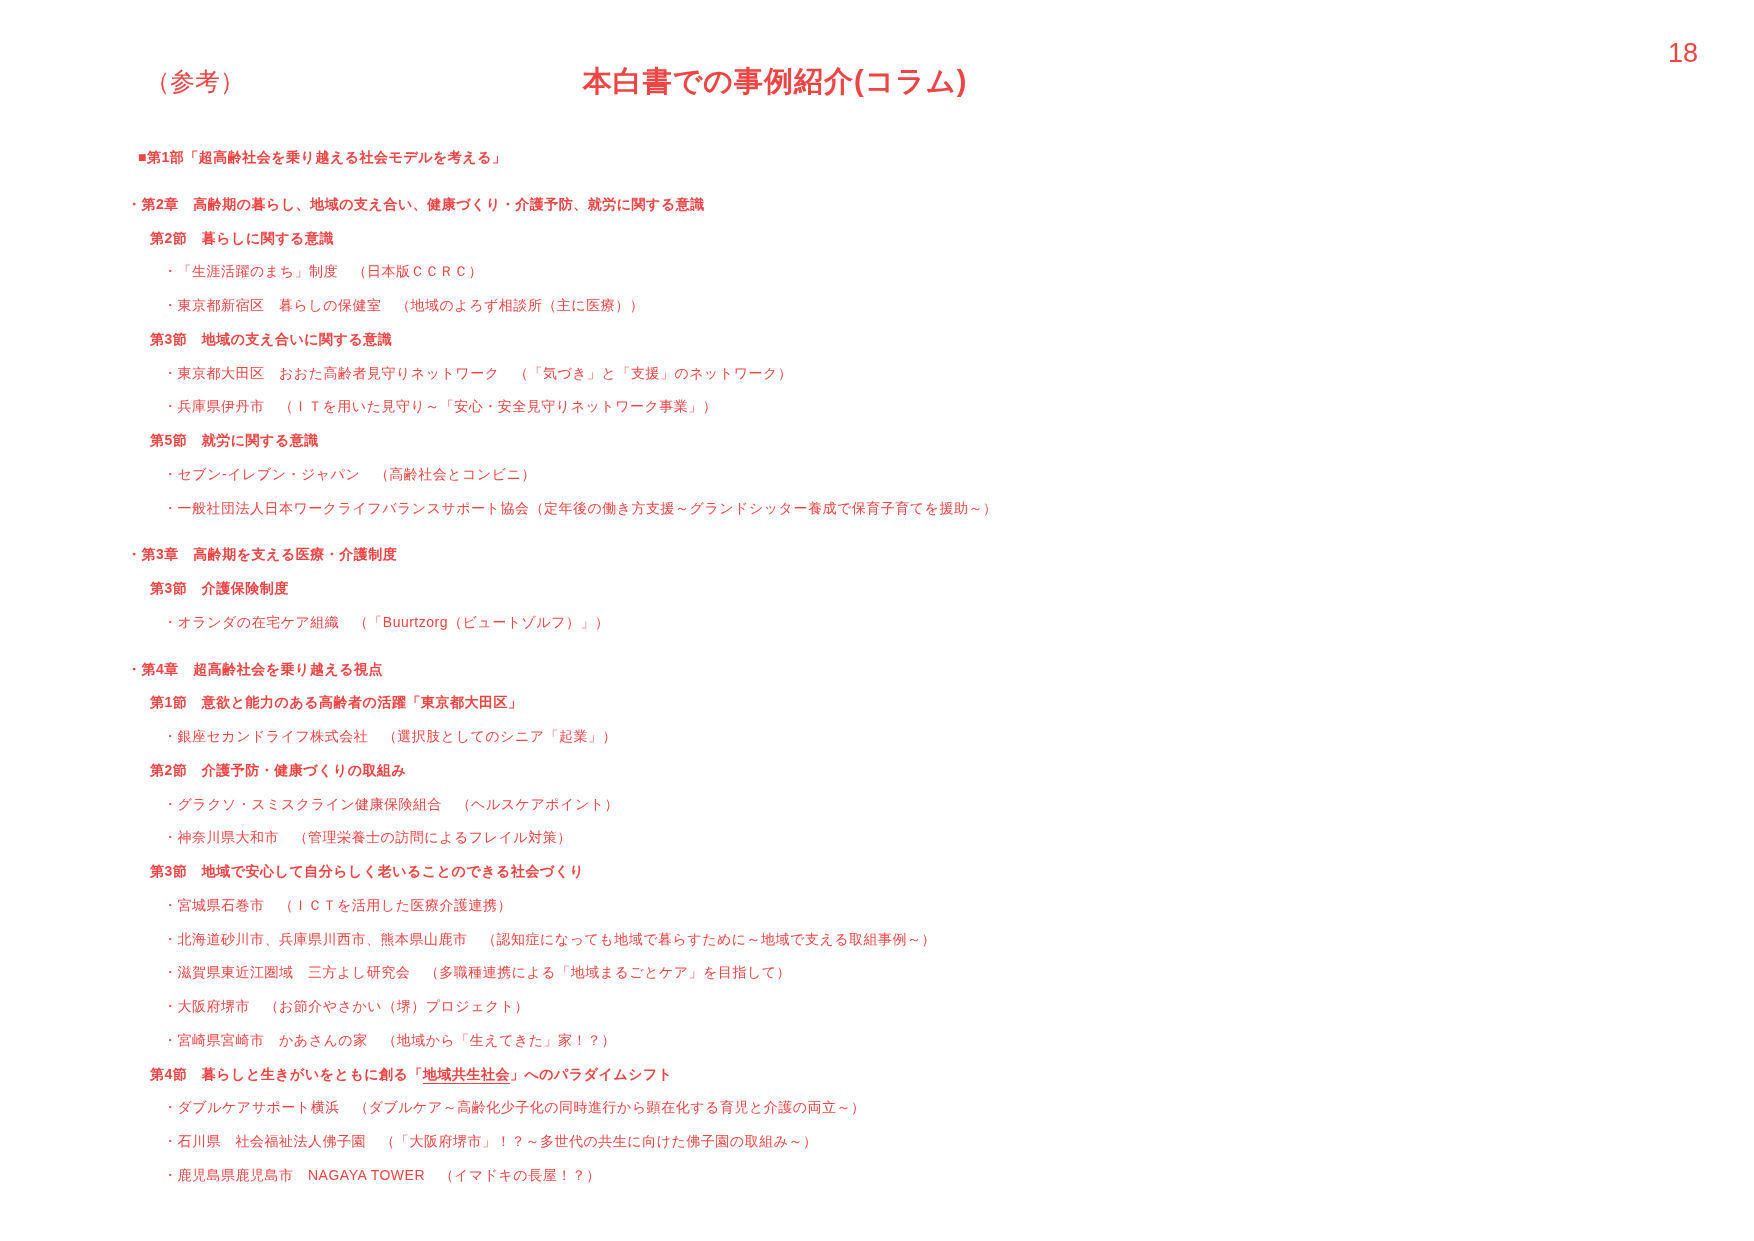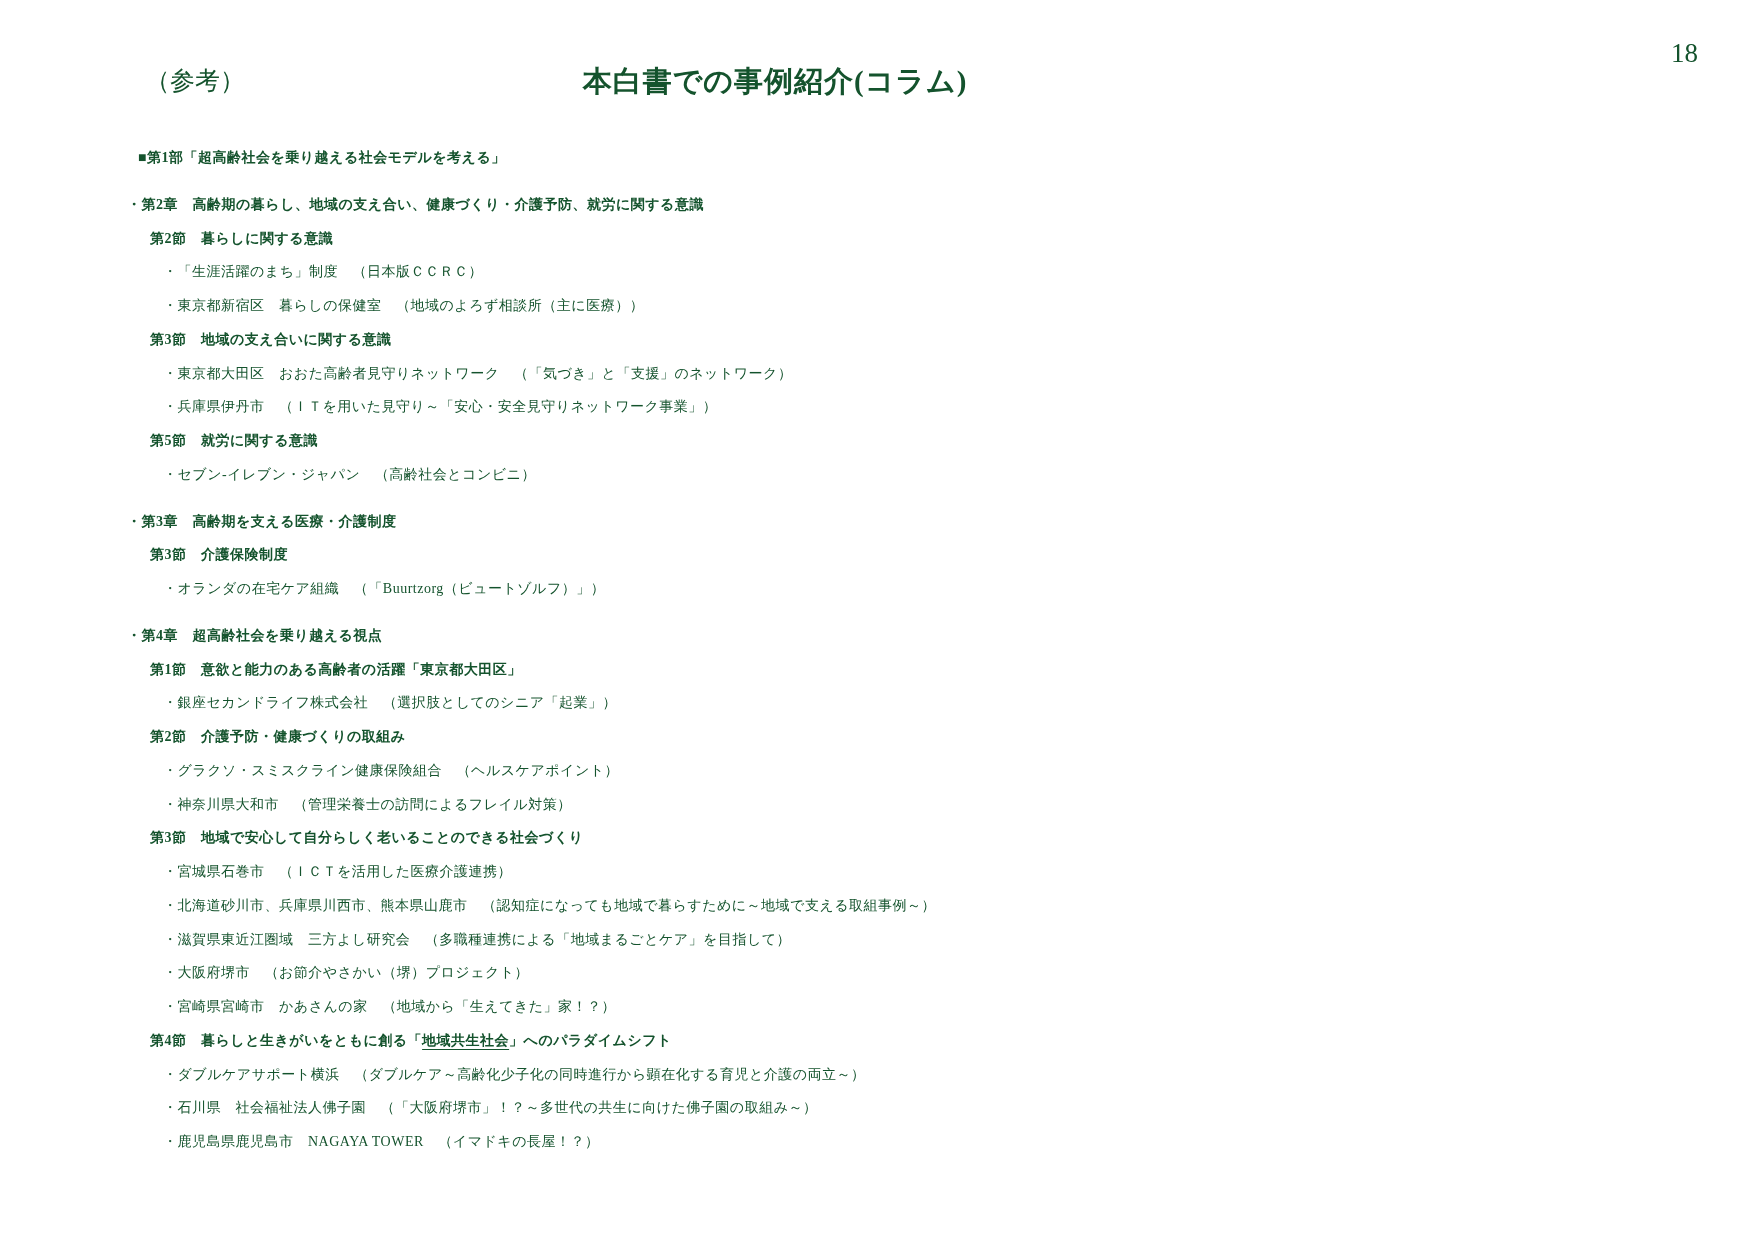--- a/index.html
+++ b/index.html
@@ -1,21 +1,21 @@
 <!DOCTYPE html>
 <html><head>
 <meta charset="utf-8">
 <style>
   html,body{margin:0;padding:0;background:#e8e8e8;}
   .page{
     position:relative;
     width:1754px;height:1241px;
     background:#ffffff;
-    font-family:Liberation Serif, serif;
-    color:#14532d;
+    font-family:Liberation Sans, sans-serif;
+    color:#ef4444;
     overflow:hidden;
   }
   .page-number{
     position:absolute;top:40px;right:56px;
     font-size:27px;line-height:1;
   }
   .ref-label{
     position:absolute;left:145px;top:66px;
     font-size:25px;line-height:1.2;
   }
@@ -48,20 +48,21 @@
       <div class="line lv-part bold">■第1部「超高齢社会を乗り越える社会モデルを考える」</div>
       <div class="line lv-chapter bold">・第2章　高齢期の暮らし、地域の支え合い、健康づくり・介護予防、就労に関する意識</div>
       <div class="line lv-section bold">第2節　暮らしに関する意識</div>
       <div class="line lv-item">・「生涯活躍のまち」制度　（日本版ＣＣＲＣ）</div>
       <div class="line lv-item">・東京都新宿区　暮らしの保健室　（地域のよろず相談所（主に医療））</div>
       <div class="line lv-section bold">第3節　地域の支え合いに関する意識</div>
       <div class="line lv-item">・東京都大田区　おおた高齢者見守りネットワーク　（「気づき」と「支援」のネットワーク）</div>
       <div class="line lv-item">・兵庫県伊丹市　（ＩＴを用いた見守り～「安心・安全見守りネットワーク事業」）</div>
       <div class="line lv-section bold">第5節　就労に関する意識</div>
       <div class="line lv-item">・セブン-イレブン・ジャパン　（高齢社会とコンビニ）</div>
+      <div class="line lv-item">・一般社団法人日本ワークライフバランスサポート協会（定年後の働き方支援～グランドシッター養成で保育子育てを援助～）</div>
       <div class="line lv-chapter bold">・第3章　高齢期を支える医療・介護制度</div>
       <div class="line lv-section bold">第3節　介護保険制度</div>
       <div class="line lv-item">・オランダの在宅ケア組織　（「Buurtzorg（ビュートゾルフ）」）</div>
       <div class="line lv-chapter bold">・第4章　超高齢社会を乗り越える視点</div>
       <div class="line lv-section bold">第1節　意欲と能力のある高齢者の活躍「東京都大田区」</div>
       <div class="line lv-item">・銀座セカンドライフ株式会社　（選択肢としてのシニア「起業」）</div>
       <div class="line lv-section bold">第2節　介護予防・健康づくりの取組み</div>
       <div class="line lv-item">・グラクソ・スミスクライン健康保険組合　（ヘルスケアポイント）</div>
       <div class="line lv-item">・神奈川県大和市　（管理栄養士の訪問によるフレイル対策）</div>
       <div class="line lv-section bold">第3節　地域で安心して自分らしく老いることのできる社会づくり</div>

